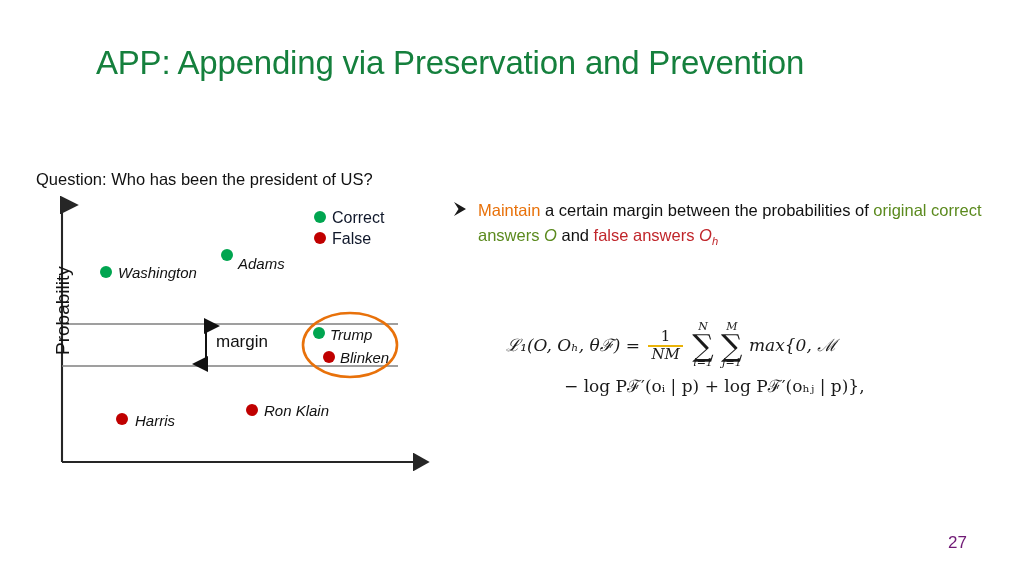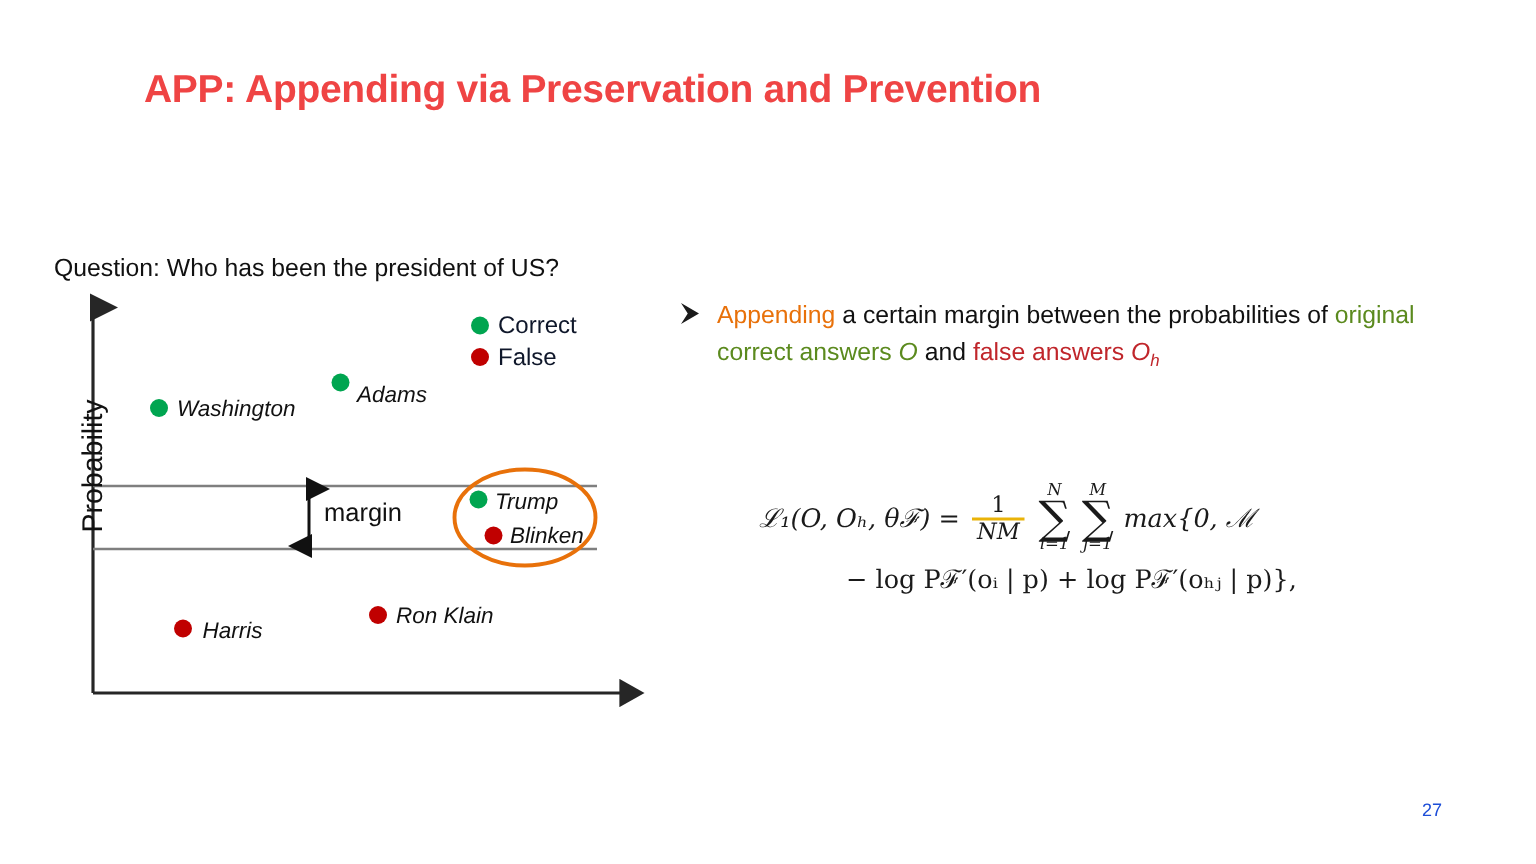--- a/index.html
+++ b/index.html
@@ -15,24 +15,24 @@
     font-family: "Liberation Sans", sans-serif;
     color: #000000;
   }
 
   
   #slide-title {
     position: absolute;
     left: 96px;
     top: 44px;
     width: 860px;
-    font-size: 26px;
-    font-weight: 700;
+    font-size: 33px;
+    font-weight: 400;
     letter-spacing: -0.2px;
-    color: #ef4444;
+    color: #15803d;
     white-space: nowrap;
   }
 
   
   #question-text {
     position: absolute;
     left: 36px;
     top: 170px;
     font-size: 16.5px;
     color: #111111;
@@ -166,22 +166,22 @@
   .sum .sig { display: block; font-size: 30px; line-height: 0.78; font-family: "DejaVu Serif", serif; }
   .sum .lim-bot { display: block; font-style: italic; font-size: 11px; height: 13px; }
   .it { font-style: italic; }
   sub.s { font-size: 0.68em; font-style: italic; }
 
   
   #page-number {
     position: absolute;
     left: 948px;
     top: 533px;
-    font-size: 12px;
-    color: #1d4ed8;
+    font-size: 17px;
+    color: #701a75;
   }
 </style>
 </head>
 <body>
 
 <div id="slide-title">APP: Appending via Preservation and Prevention</div>
 
 <div id="chart-panel">
 
   <div id="question-text">Question: Who has been the president of US?</div>
@@ -237,21 +237,21 @@
   <div class="pt-label" style="left:264px; top:402px;">Ron Klain</div>
 
   <div id="margin-label">margin</div>
 </div>
 
 <div id="bullet-block">
   <svg id="bullet-arrow-icon" viewBox="0 0 18 18">
     <path d="M2,2 L14,9 L2,16 L6.5,9 Z" fill="#1a1a1a"></path>
   </svg>
   <div id="bullet-text">
-    <span class="c-orange">Appending</span><span> a certain margin between the probabilities of </span><span class="c-green">original correct answers </span><span class="c-green mathvar">O</span><span> and </span><span class="c-red">false answers </span><span class="c-red mathvar">O</span><sub class="c-red mathvar s">h</sub>
+    <span class="c-orange">Maintain</span><span> a certain margin between the probabilities of </span><span class="c-green">original correct answers </span><span class="c-green mathvar">O</span><span> and </span><span class="c-red">false answers </span><span class="c-red mathvar">O</span><sub class="c-red mathvar s">h</sub>
   </div>
 </div>
 
 <div id="formula-block">
   <div class="f-line" id="formula-line1">
     <span class="cal">ℒ₁(O, Oₕ, θℱ) =</span>
     <span class="frac">
       <span class="num">1</span>
       <span class="den">NM</span>
     </span>

